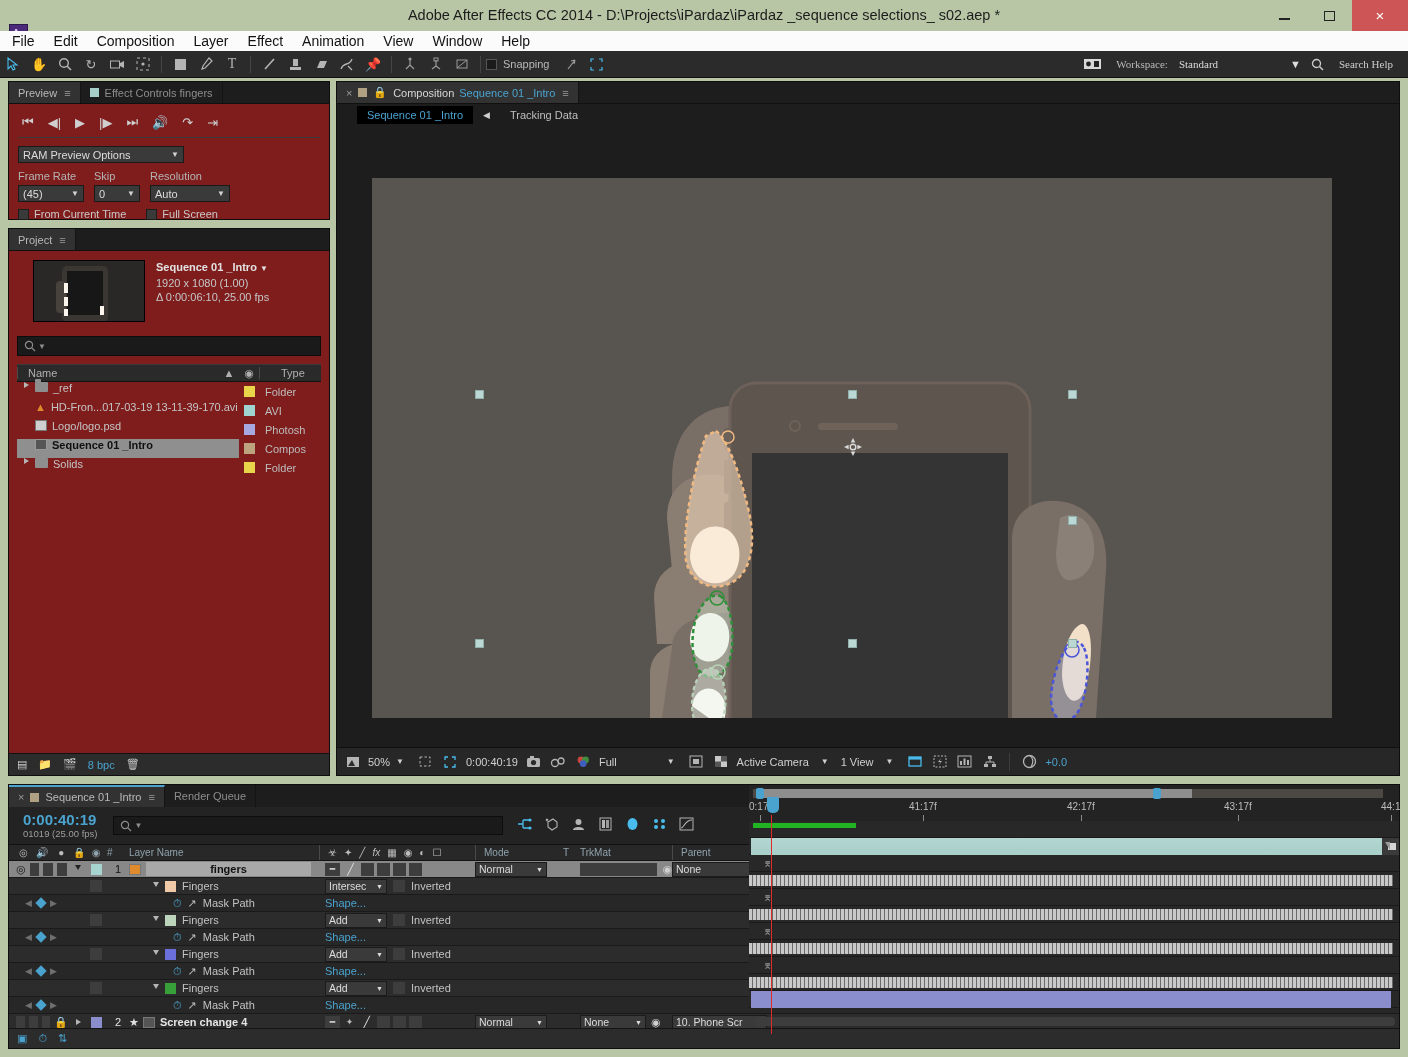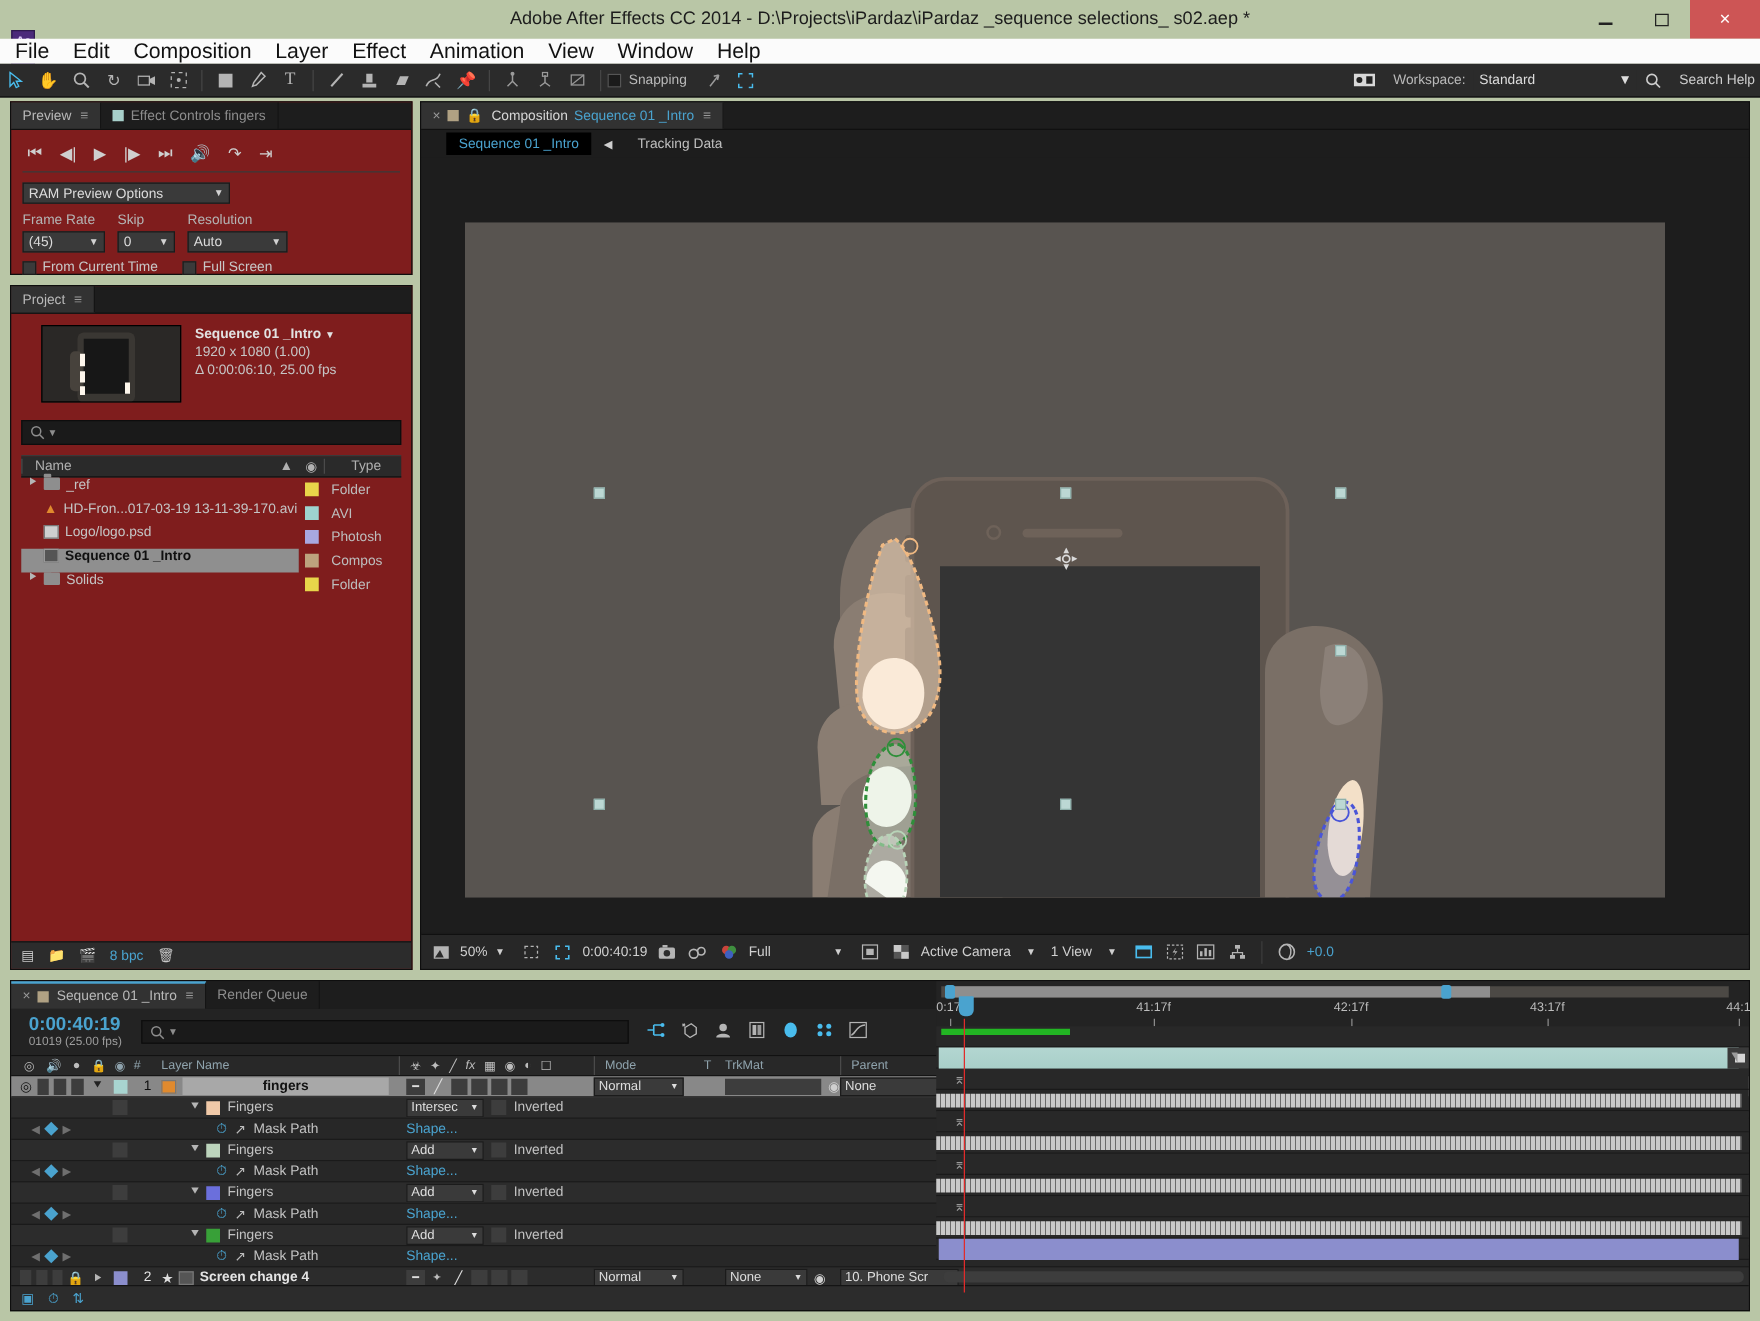--- a/index.html
+++ b/index.html
@@ -20,30 +20,30 @@
   .title-text { position:absolute; left:0; top:0; width:1408px; height:31px; line-height:31px; text-align:center;
                 color:#1c1c1c; font-size:14.5px; }
   .winbtns { position:absolute; right:0; top:0; height:31px; display:flex; align-items:stretch; }
   .winbtn { width:45px; display:flex; align-items:center; justify-content:center; color:#222; font-size:13px; }
   .winbtn.close { background:#cd5555; color:#fff; width:56px; font-size:15px; }
   .winbtn .glyph-min { display:block; width:11px; height:2px; background:#222; margin-top:6px;}
   .winbtn .glyph-max { display:block; width:11px; height:10px; border:1.6px solid #222;}
 
   
   .menubar { position:absolute; left:0; top:31px; width:1408px; height:20px; background:#fbfbfb; display:flex; align-items:center; padding-left:12px;}
-  .menubar .mi { color:#111; font-size:17px; margin-right:19px; cursor:default; }
+  .menubar .mi { color:#111; font-size:14px; margin-right:19px; cursor:default; }
 
   
   .toolbar { position:absolute; left:0; top:51px; width:1408px; height:27px; background:#2b2b2b; border-bottom:1px solid #111; display:flex; align-items:center; }
   .tb-ico { width:26px; height:26px; display:flex; align-items:center; justify-content:center; color:#b4b4b4; font-size:13px; position:relative;}
   .tb-ico.sel { color:#49bced; }
   .tb-sep { width:1px; height:17px; background:#454545; margin:0 5px; }
   .snapbox { width:11px; height:11px; background:#1b1b1b; border:1px solid #555; margin-right:6px; }
   .snaplabel { color:#b9b9b9; font-size:11px; margin-right:8px; }
-  .wsarea { margin-left:auto; display:flex; align-items:center; padding-right:4px; }
+  .wsarea { margin-left:auto; display:flex; align-items:center; padding-right:15px;font-family:Liberation Serif, serif; }
   .ws-label { color:#b9b9b9; margin:0 7px 0 10px; }
   .ws-drop { background:#2b2b2b; width:130px; border:none; color:#ddd; display:flex; align-items:center; justify-content:space-between; padding:2px 4px;}
   .searchhelp { color:#cdcdcd; margin-left:8px; }
 
   
   .panel { position:absolute; background:#7f1d1d; border:1px solid #0e0e0e; }
   .panel-tabs { height:22px; background:#1d1d1d; display:flex; align-items:stretch; border-bottom:1px solid #101010;}
   .ptab { display:flex; align-items:center; padding:0 9px; font-size:11px; color:#b9b9b9; background:#323232; border-right:1px solid #141414; }
   .ptab.inactive { background:#1d1d1d; color:#8d8d8d; }
   .ptab .x { margin-right:6px; color:#9a9a9a; font-size:11px;}

